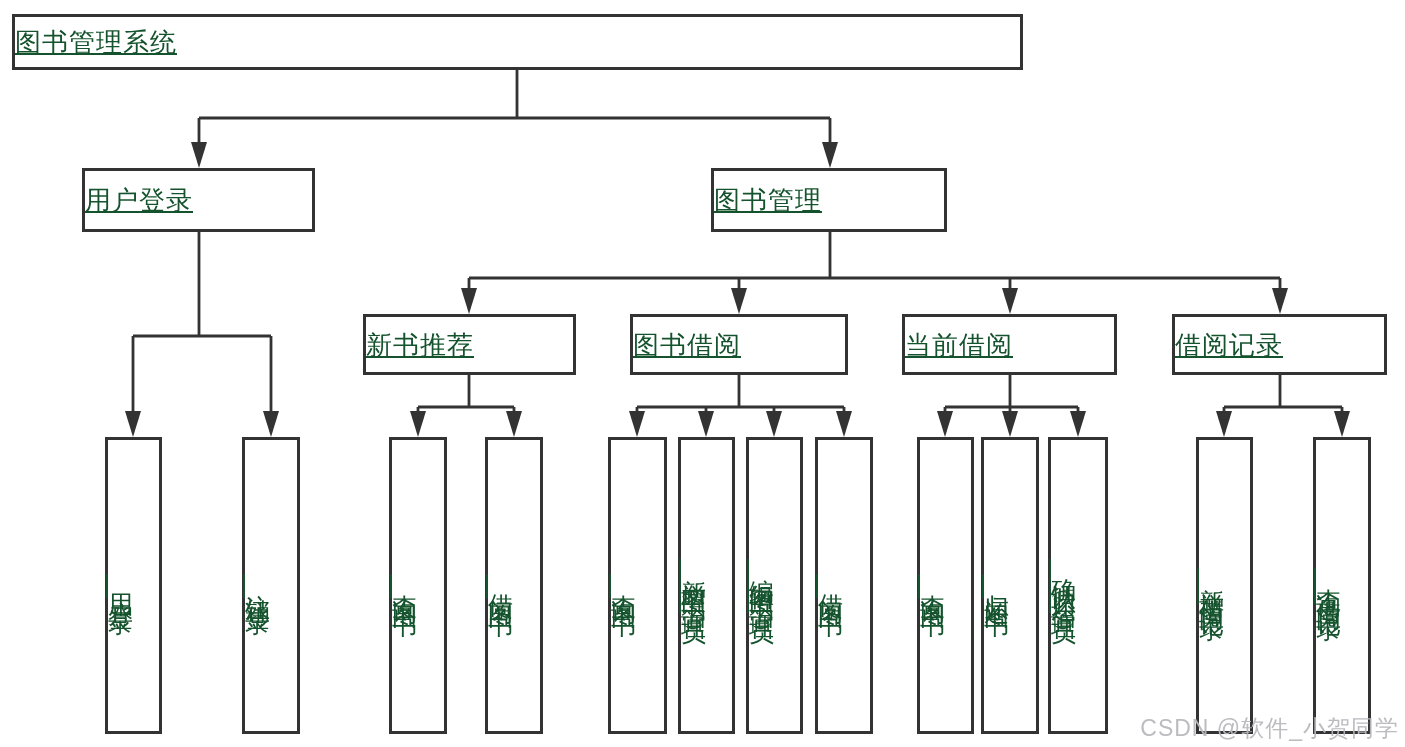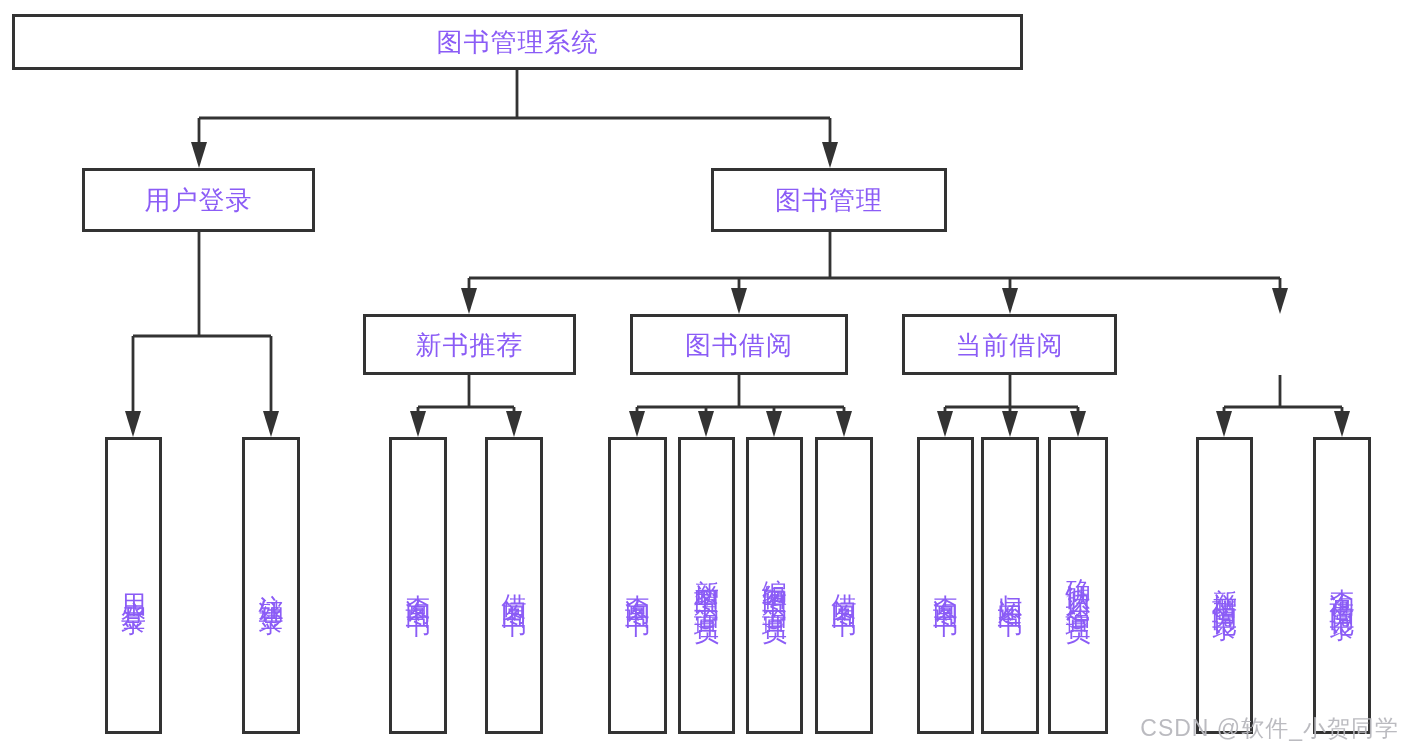--- a/index.html
+++ b/index.html
@@ -23,23 +23,23 @@
     height: 747px;
     pointer-events: none;
   }
   .node {
     position: absolute;
     box-sizing: border-box;
     border: 3px solid #333333;
     background: #ffffff;
     display: flex;
     align-items: center;
-    justify-content: center;
-    color: #8b5cf6;
+    color: #14532d;
     z-index: 2;
+    text-decoration: underline;
   }
   .node .hlabel {
     font-size: 26px;
     line-height: 1;
     white-space: nowrap;
     letter-spacing: 1px;
   }
   .node .vlabel {
     writing-mode: vertical-rl;
     text-orientation: mixed;
@@ -133,20 +133,23 @@
 
   <div class="node" style="left:711px;top:168px;width:236px;height:64px">
     <span class="hlabel">图书管理</span>
   </div>
   <div class="node" style="left:902px;top:314px;width:215px;height:61px">
     <span class="hlabel">当前借阅</span>
   </div>
   <div class="node" style="left:630px;top:314px;width:218px;height:61px">
     <span class="hlabel">图书借阅</span>
   </div>
+  <div class="node" style="left:1172px;top:314px;width:215px;height:61px">
+    <span class="hlabel">借阅记录</span>
+  </div>
 
   <div class="node" style="left:105px;top:437px;width:57px;height:297px">
     <span class="vlabel">用户登录</span>
   </div>
   <div class="node" style="left:242px;top:437px;width:58px;height:297px">
     <span class="vlabel">注销登录</span>
   </div>
 
   <div class="node" style="left:389px;top:437px;width:58px;height:297px">
     <span class="vlabel">查询图书</span>

